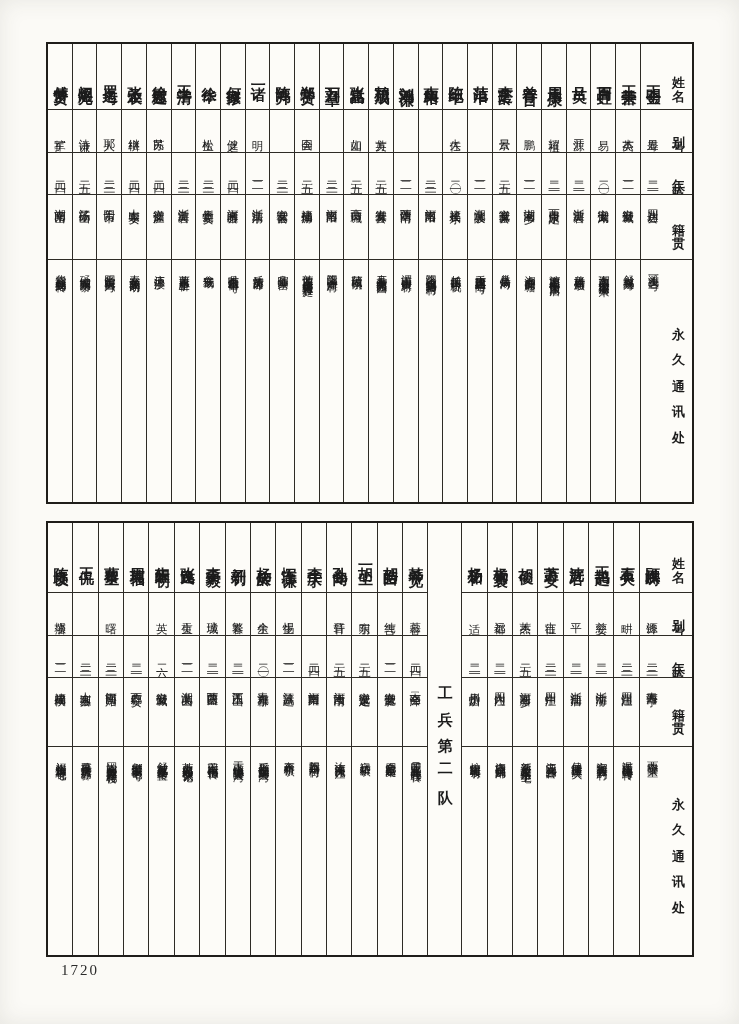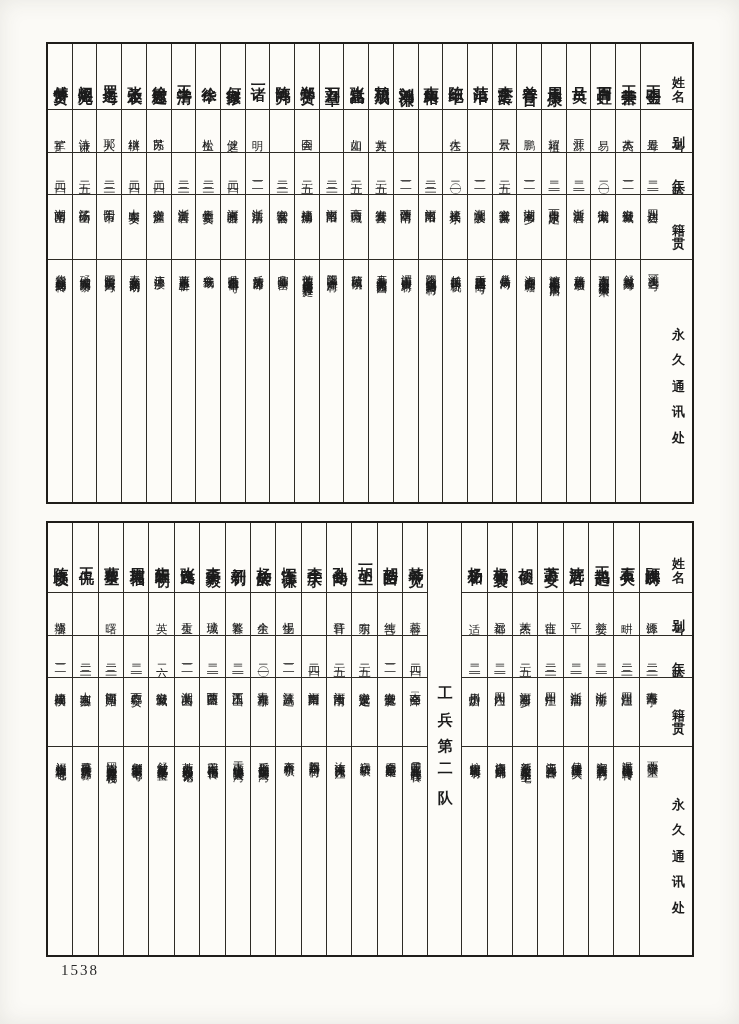--- a/index.html
+++ b/index.html
@@ -380,14 +380,14 @@
         </div></div>
     <div class="col header-col">
       <div class="cell r-name hdr">姓名</div>
       <div class="cell r-alias hdr">别号</div>
       <div class="cell r-age hdr">年龄</div>
       <div class="cell r-origin hdr">籍贯</div>
       <div class="cell r-addr hdr">永久通讯处</div>
     </div>
   </div>
 
-  <div class="page-number">1538</div>
+  <div class="page-number">1720</div>
 </div>
 
 </body></html>

